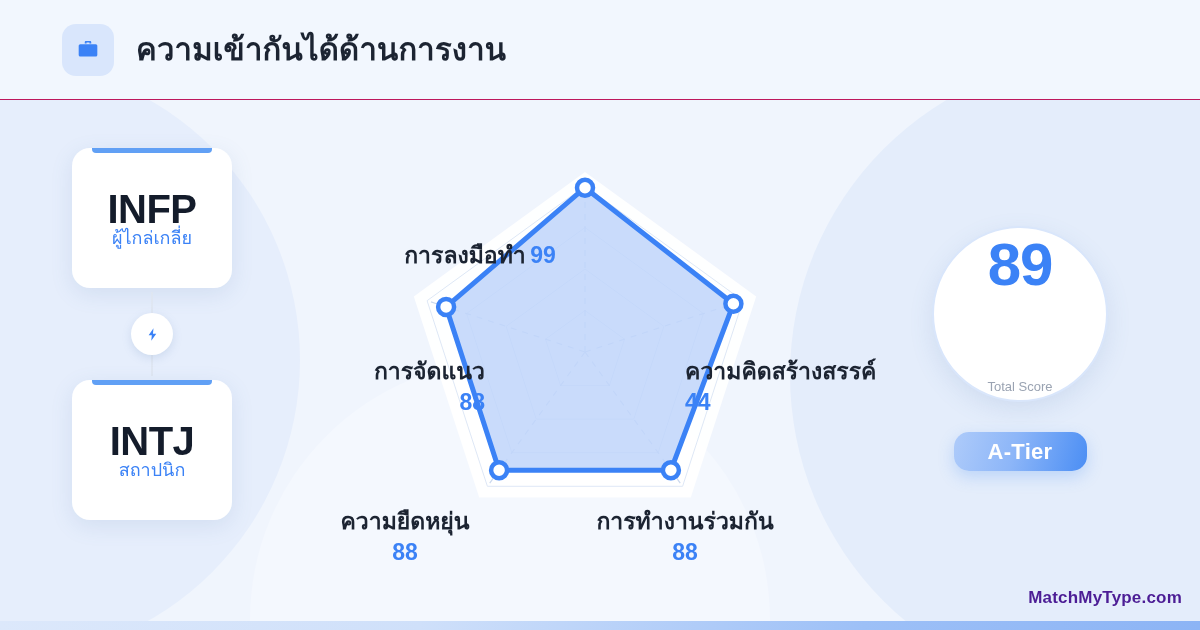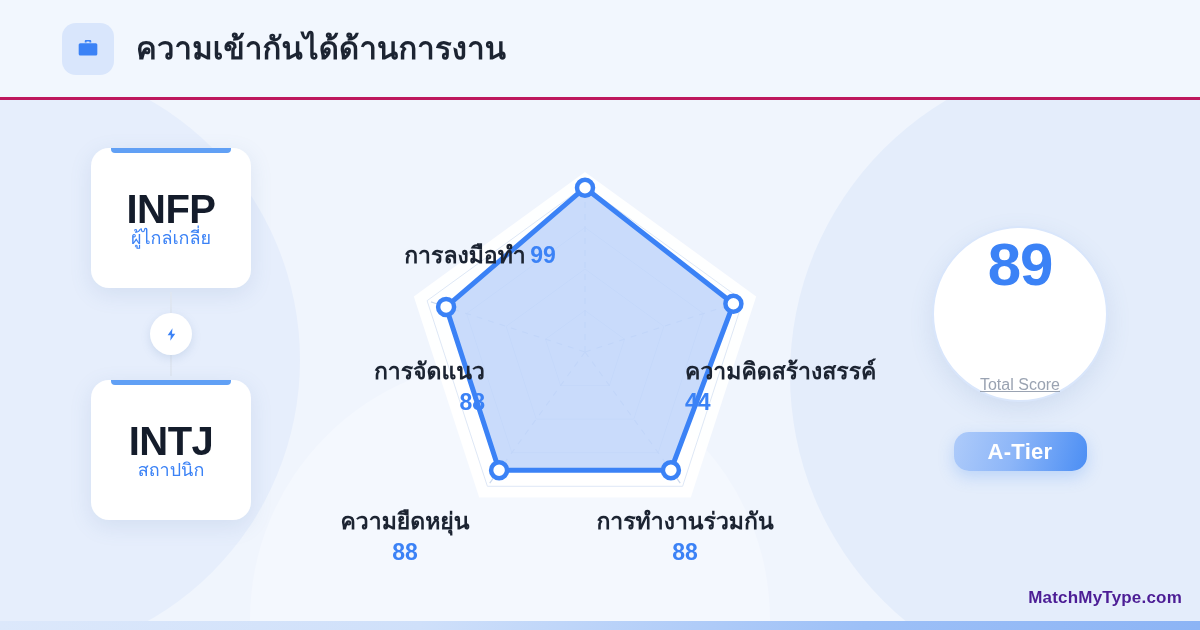--- a/index.html
+++ b/index.html
@@ -25,35 +25,35 @@
     background:#f4f8fe;
   }
   .bottom-strip{
     position:absolute;left:0;bottom:0;width:1200px;height:9px;
     background:linear-gradient(90deg,#dce8fb 0%,#cfe0fa 35%,#9dc0f7 72%,#8cb4f5 100%);
   }
 
   
   .header{
     position:absolute;left:0;top:0;width:1200px;height:100px;
-    background:#f2f7fe;border-bottom:3px solid #be185d;
+    background:#f2f7fe;border-bottom:1px solid #be185d;
     display:flex;align-items:center;padding-left:62px;box-sizing:border-box;
   }
   .header-icon-box{
     width:52px;height:52px;border-radius:14px;background:#d9e6fc;
     display:flex;align-items:center;justify-content:center;flex:none;
   }
   .header-icon-box svg{display:block;}
   .header-title{
     margin-left:22px;font-size:31px;font-weight:bold;color:#1c2432;
     letter-spacing:.2px;line-height:1;white-space:nowrap;
   }
 
   
-  .types{position:absolute;left:91px;top:148px;width:160px;}
+  .types{position:absolute;left:72px;top:148px;width:160px;}
   .type-card{
     position:relative;width:160px;height:140px;background:#ffffff;border-radius:18px;
     box-shadow:0 6px 22px rgba(90,125,180,.14);
     display:flex;flex-direction:column;align-items:center;justify-content:center;
     overflow:hidden;
   }
   .type-card .accent{
     position:absolute;left:20px;right:20px;top:0;height:5px;border-radius:0 0 4px 4px;
     background:#61a0f5;
   }
@@ -91,21 +91,21 @@
 
   
   .score-block{position:absolute;left:905px;top:228px;width:230px;}
   .score-circle{
     position:relative;width:172px;height:172px;border-radius:50%;background:#ffffff;
     border:7px solid #ffffff;box-shadow:0 0 0 2px #d9e6fb, 0 8px 26px rgba(90,125,180,.16);
     margin:0 auto;display:flex;flex-direction:column;align-items:center;justify-content:space-between;
     box-sizing:border-box;
   }
   .score-num{font-size:60px;font-weight:bold;color:#3b82f6;line-height:1;letter-spacing:-1px;}
-  .score-label{margin-top:9px;font-size:16px;color:#9aa3b2;line-height:1;text-decoration:underline;}
+  .score-label{margin-top:9px;font-size:13px;color:#9aa3b2;line-height:1;}
   .tier-badge{
     margin:32px auto 0;width:133px;height:39px;border-radius:15px;
     background:linear-gradient(105deg,#aecbfa 0%,#8db6f8 45%,#4b8ef4 100%);
     display:flex;align-items:center;justify-content:center;
     color:#ffffff;font-size:22px;font-weight:bold;letter-spacing:.3px;
     box-shadow:0 6px 16px rgba(75,142,244,.26);
   }
 
   .watermark{
     position:absolute;right:18px;bottom:22px;font-size:17px;font-weight:bold;

